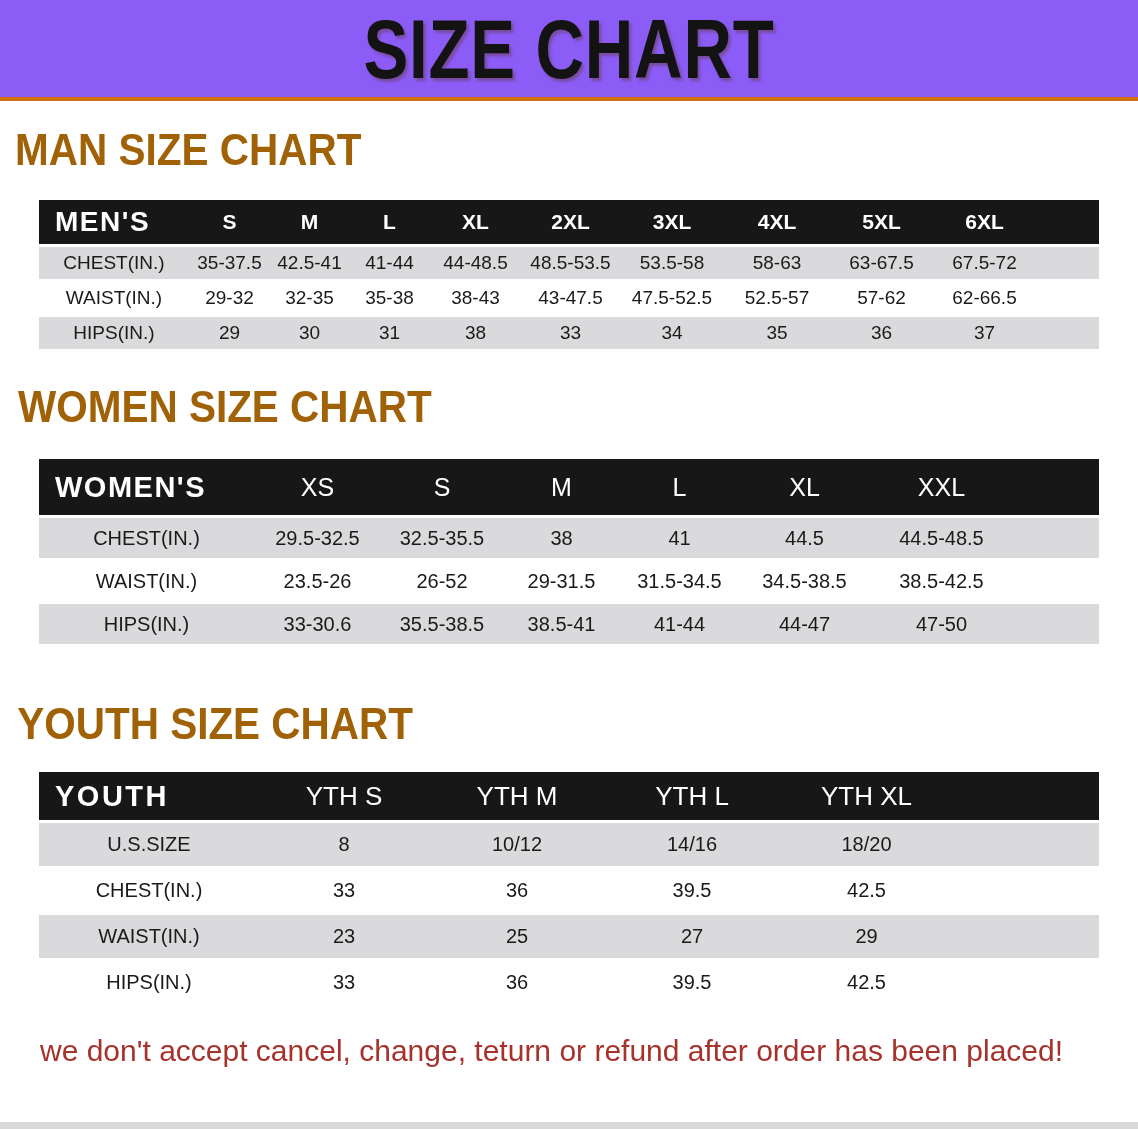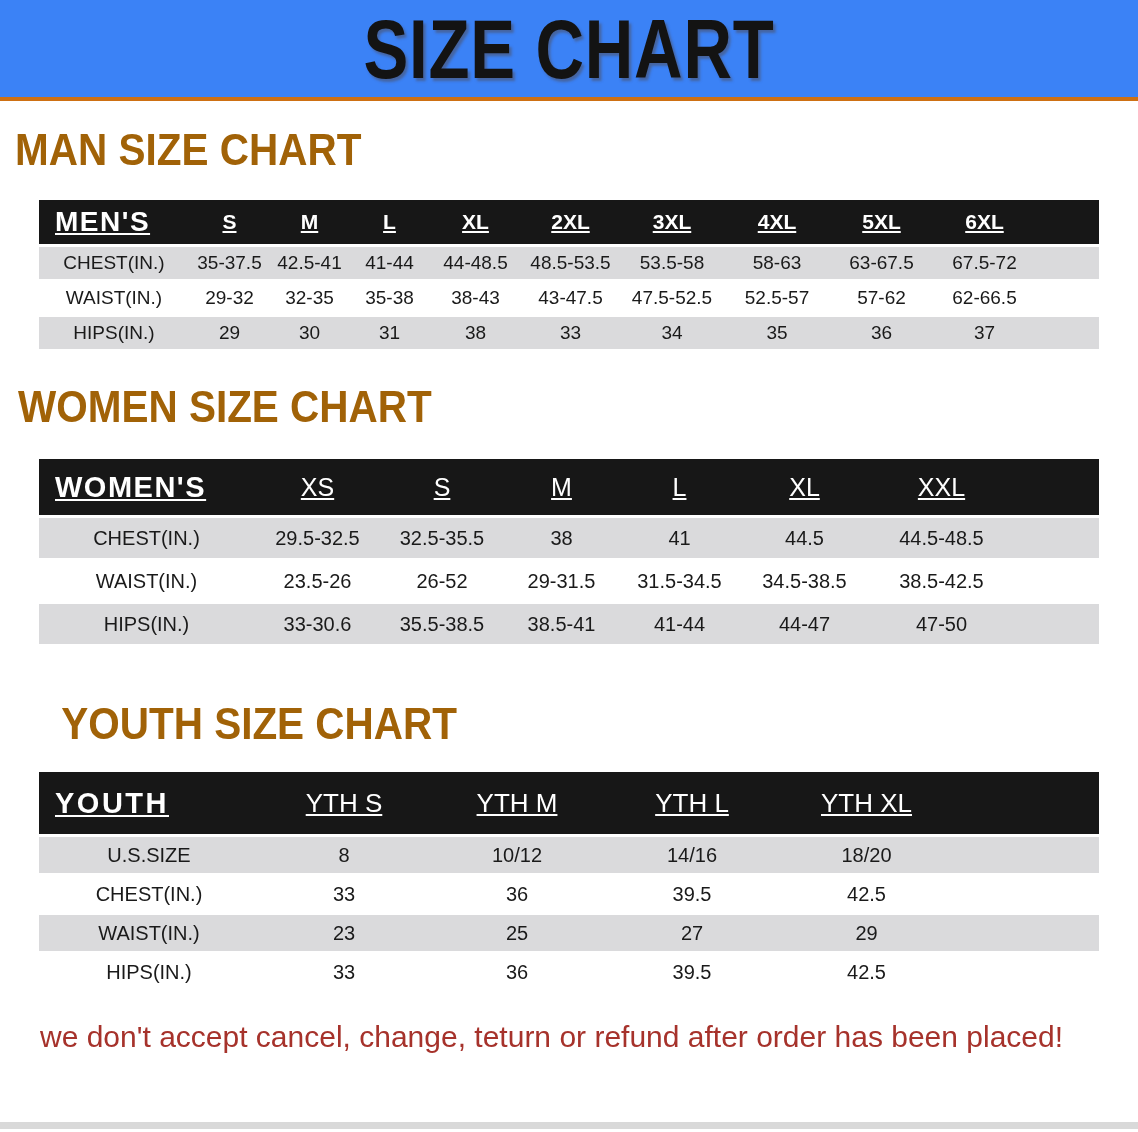--- a/index.html
+++ b/index.html
@@ -11,21 +11,21 @@
     height: 1132px;
     background: #ffffff;
     font-family: "Liberation Sans", sans-serif;
     position: relative;
     overflow: hidden;
   }
 
   
   .banner {
     height: 97px;
-    background: #3b82f6;
+    background: #8b5cf6;
     border-bottom: 4px solid #CE7013;
     display: flex;
     align-items: center;
     justify-content: center;
   }
   .banner-title {
     display: inline-block;
     font-size: 84px;
     font-weight: 800;
     line-height: 1;
@@ -47,42 +47,41 @@
   .section-heading span {
     display: inline-block;
     font-size: 44px;
     font-weight: 800;
     transform: scaleX(0.92);
     transform-origin: center;
     white-space: nowrap;
   }
   #man-heading   { margin-top: 26px; }
   #women-heading { margin-top: 32px; }
-  #youth-heading { margin-top: 54px; margin-left: 44px; }
+  #youth-heading { margin-top: 54px; }
 
   
   table.size-table {
     border-collapse: separate;
     border-spacing: 0 3px;
     table-layout: fixed;
     width: 1060px;
     margin-left: 39px;
   }
   table.size-table th,
   table.size-table td {
     padding: 0;
     text-align: center;
     overflow: hidden;
     white-space: nowrap;
   }
   table.size-table th {
     background: #171717;
     color: #ffffff;
     font-weight: normal;
-    text-decoration: underline;
   }
   th.corner {
     text-align: left !important;
     padding-left: 16px !important;
     font-weight: bold !important;
     letter-spacing: 1.5px;
   }
   td.g { background: #dadadc; }
   td.w { background: #ffffff; }
   td.row-label { color: #141414; }
@@ -94,23 +93,23 @@
   #men-table td    { height: 32px; font-size: 19px; color: #1a1a1a; }
 
   
   #women-table     { margin-top: 26px; }
   #women-table th  { height: 56px; font-size: 25px; }
   #women-table th.corner { font-size: 29px; }
   #women-table td  { height: 40px; font-size: 20px; color: #1a1a1a; }
 
   
   #youth-table     { margin-top: 22px; }
-  #youth-table th  { height: 62px; font-size: 26px; }
+  #youth-table th  { height: 48px; font-size: 26px; }
   #youth-table th.corner { font-size: 29px; letter-spacing: 2.5px; }
-  #youth-table td  { height: 36px; font-size: 20px; color: #1a1a1a; }
+  #youth-table td  { height: 43px; font-size: 20px; color: #1a1a1a; }
 
   
   .note {
     margin-top: 24px;
     padding-left: 40px;
     color: #A6322B;
     font-size: 30px;
     line-height: 40px;
   }
 

